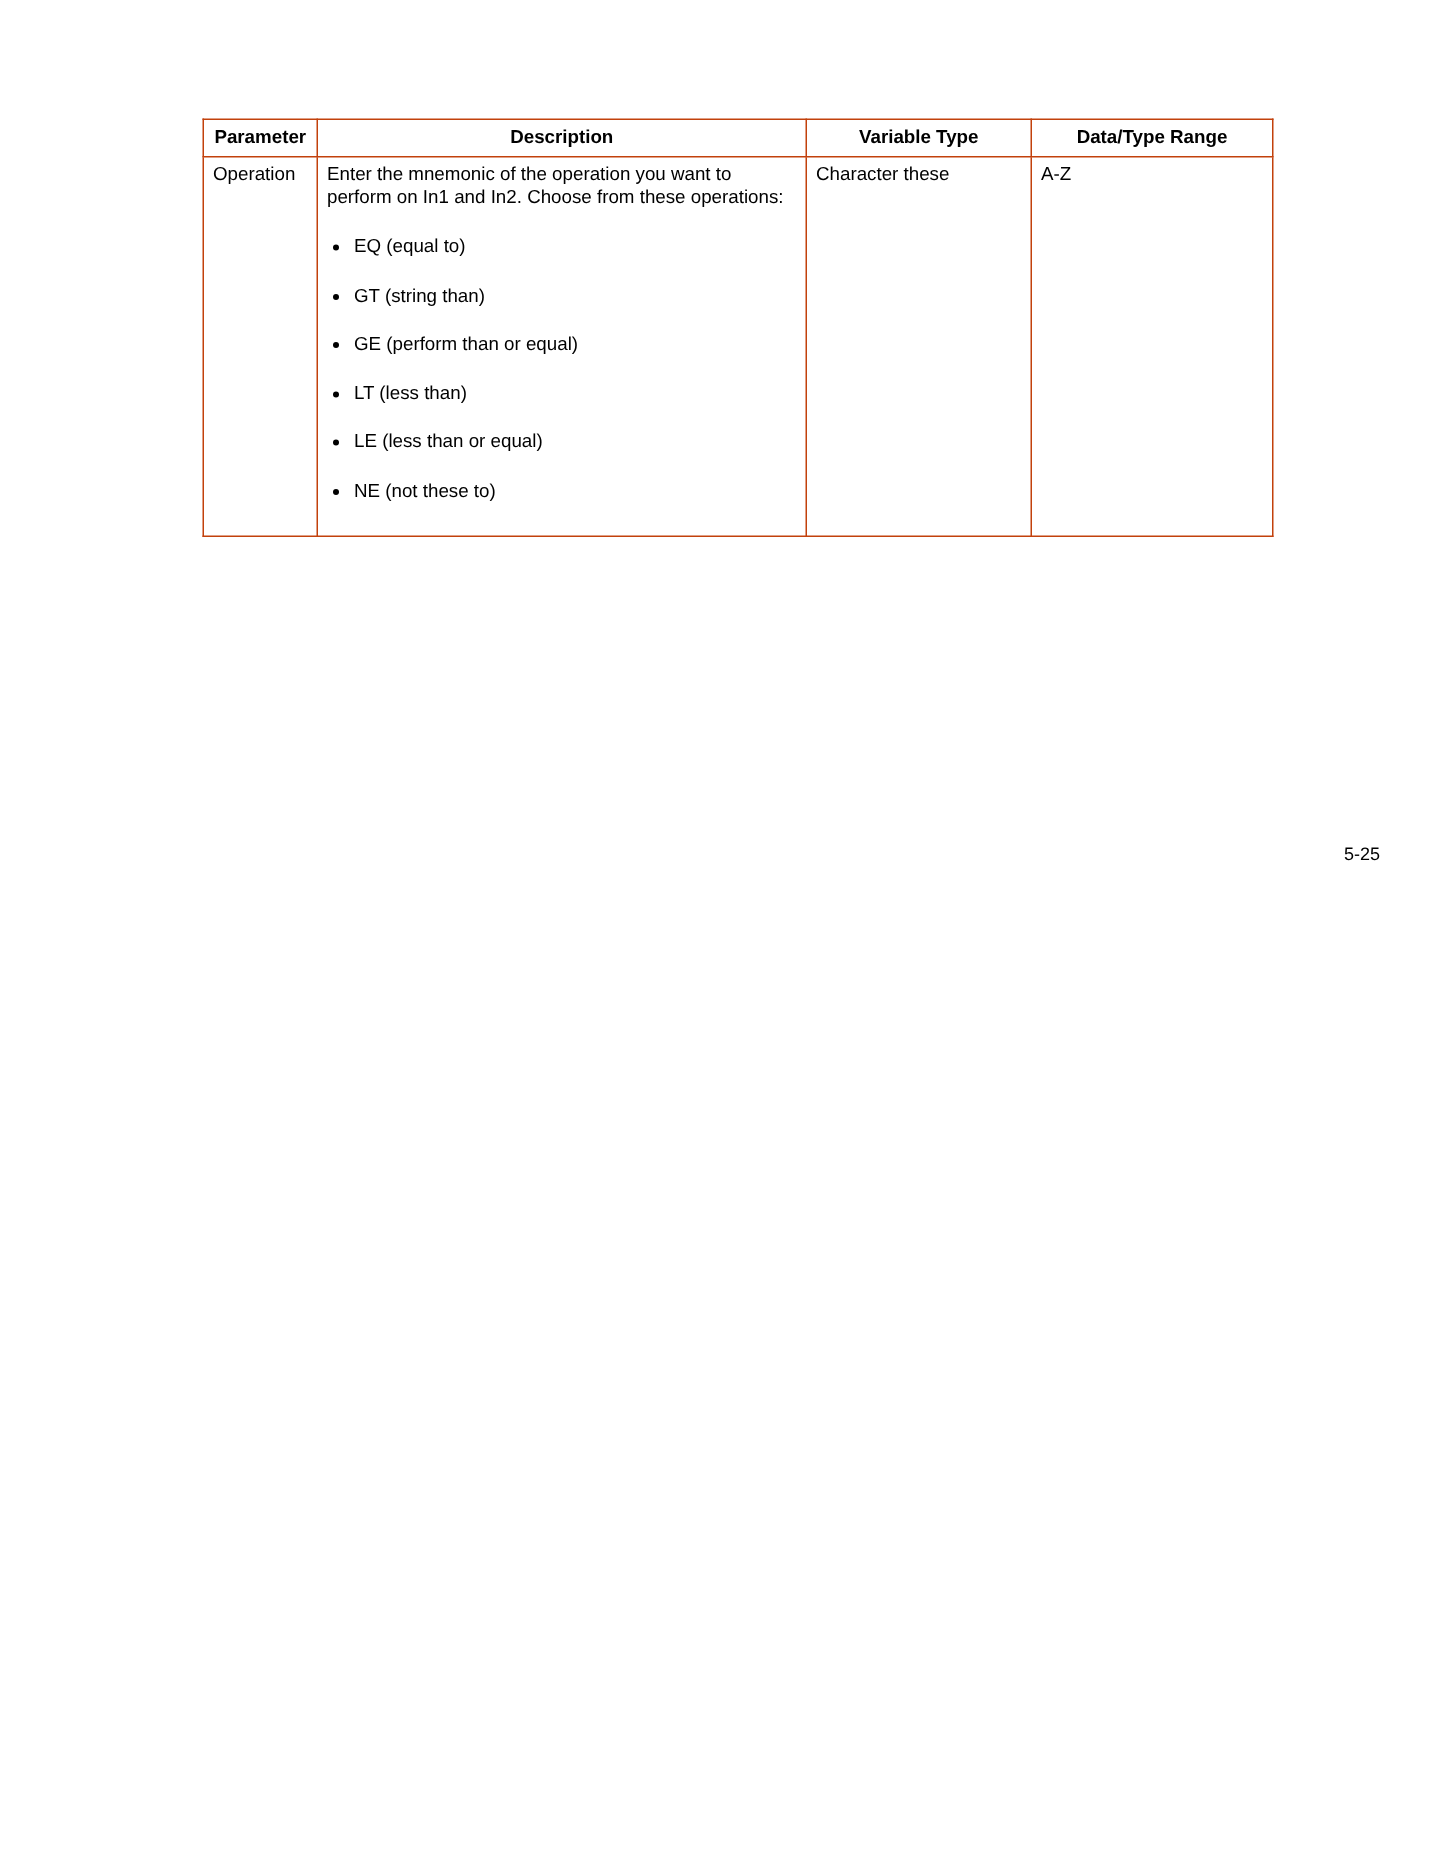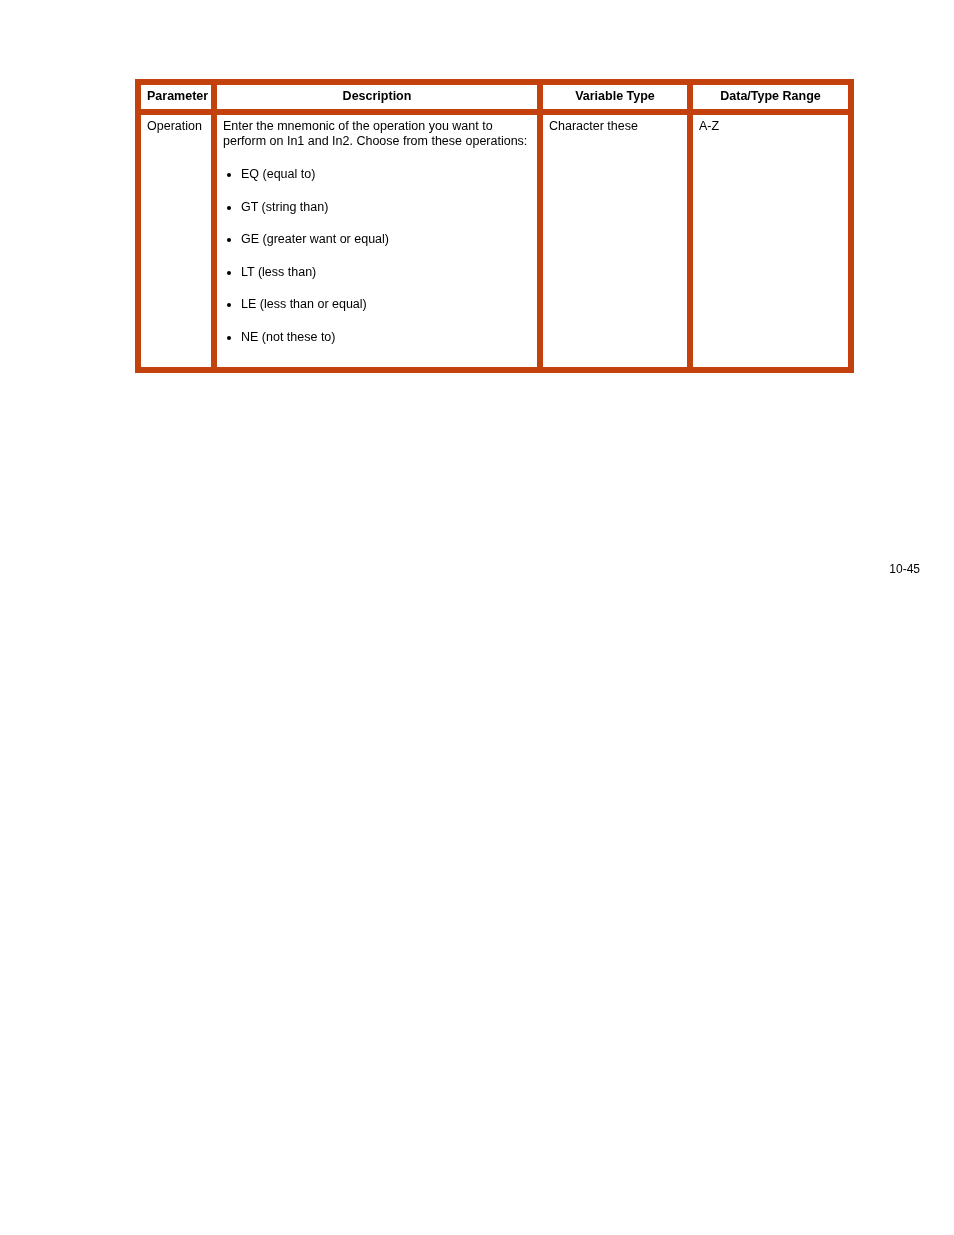--- a/index.html
+++ b/index.html
@@ -19,21 +19,21 @@
   }
   table.param {
     border-collapse: collapse;
     position: absolute;
     left: 135px;
     top: 79px;
     width: 713px;
     table-layout: fixed;
   }
   table.param th, table.param td {
-    border: 6px solid #c2410c;
+    border: 1px solid #c2410c;
     font-size: 12.5px;
     text-align: left;
     vertical-align: top;
     padding: 4px 6px 4px 6px;
     line-height: 1.25;
   }
   table.param th {
     font-weight: bold;
     text-align: center;
   }
@@ -77,26 +77,26 @@
       </tr>
     </thead>
     <tbody>
       <tr>
         <td>Operation</td>
         <td>
           <span>Enter the mnemonic of the operation you want to perform on In1 and In2.  Choose from these operations:</span>
           <ul class="ops">
             <li>EQ (equal to)</li>
             <li>GT (string than)</li>
-            <li>GE (greater want or equal)</li>
+            <li>GE (perform than or equal)</li>
             <li>LT (less than)</li>
             <li>LE (less than or equal)</li>
             <li>NE (not these to)</li>
           </ul>
         </td>
         <td>Character these</td>
         <td>A-Z</td>
       </tr>
     </tbody>
   </table>
 
-  <div class="pagenum">10-45</div>
+  <div class="pagenum">5-25</div>
 </div>
 
 </body></html>

